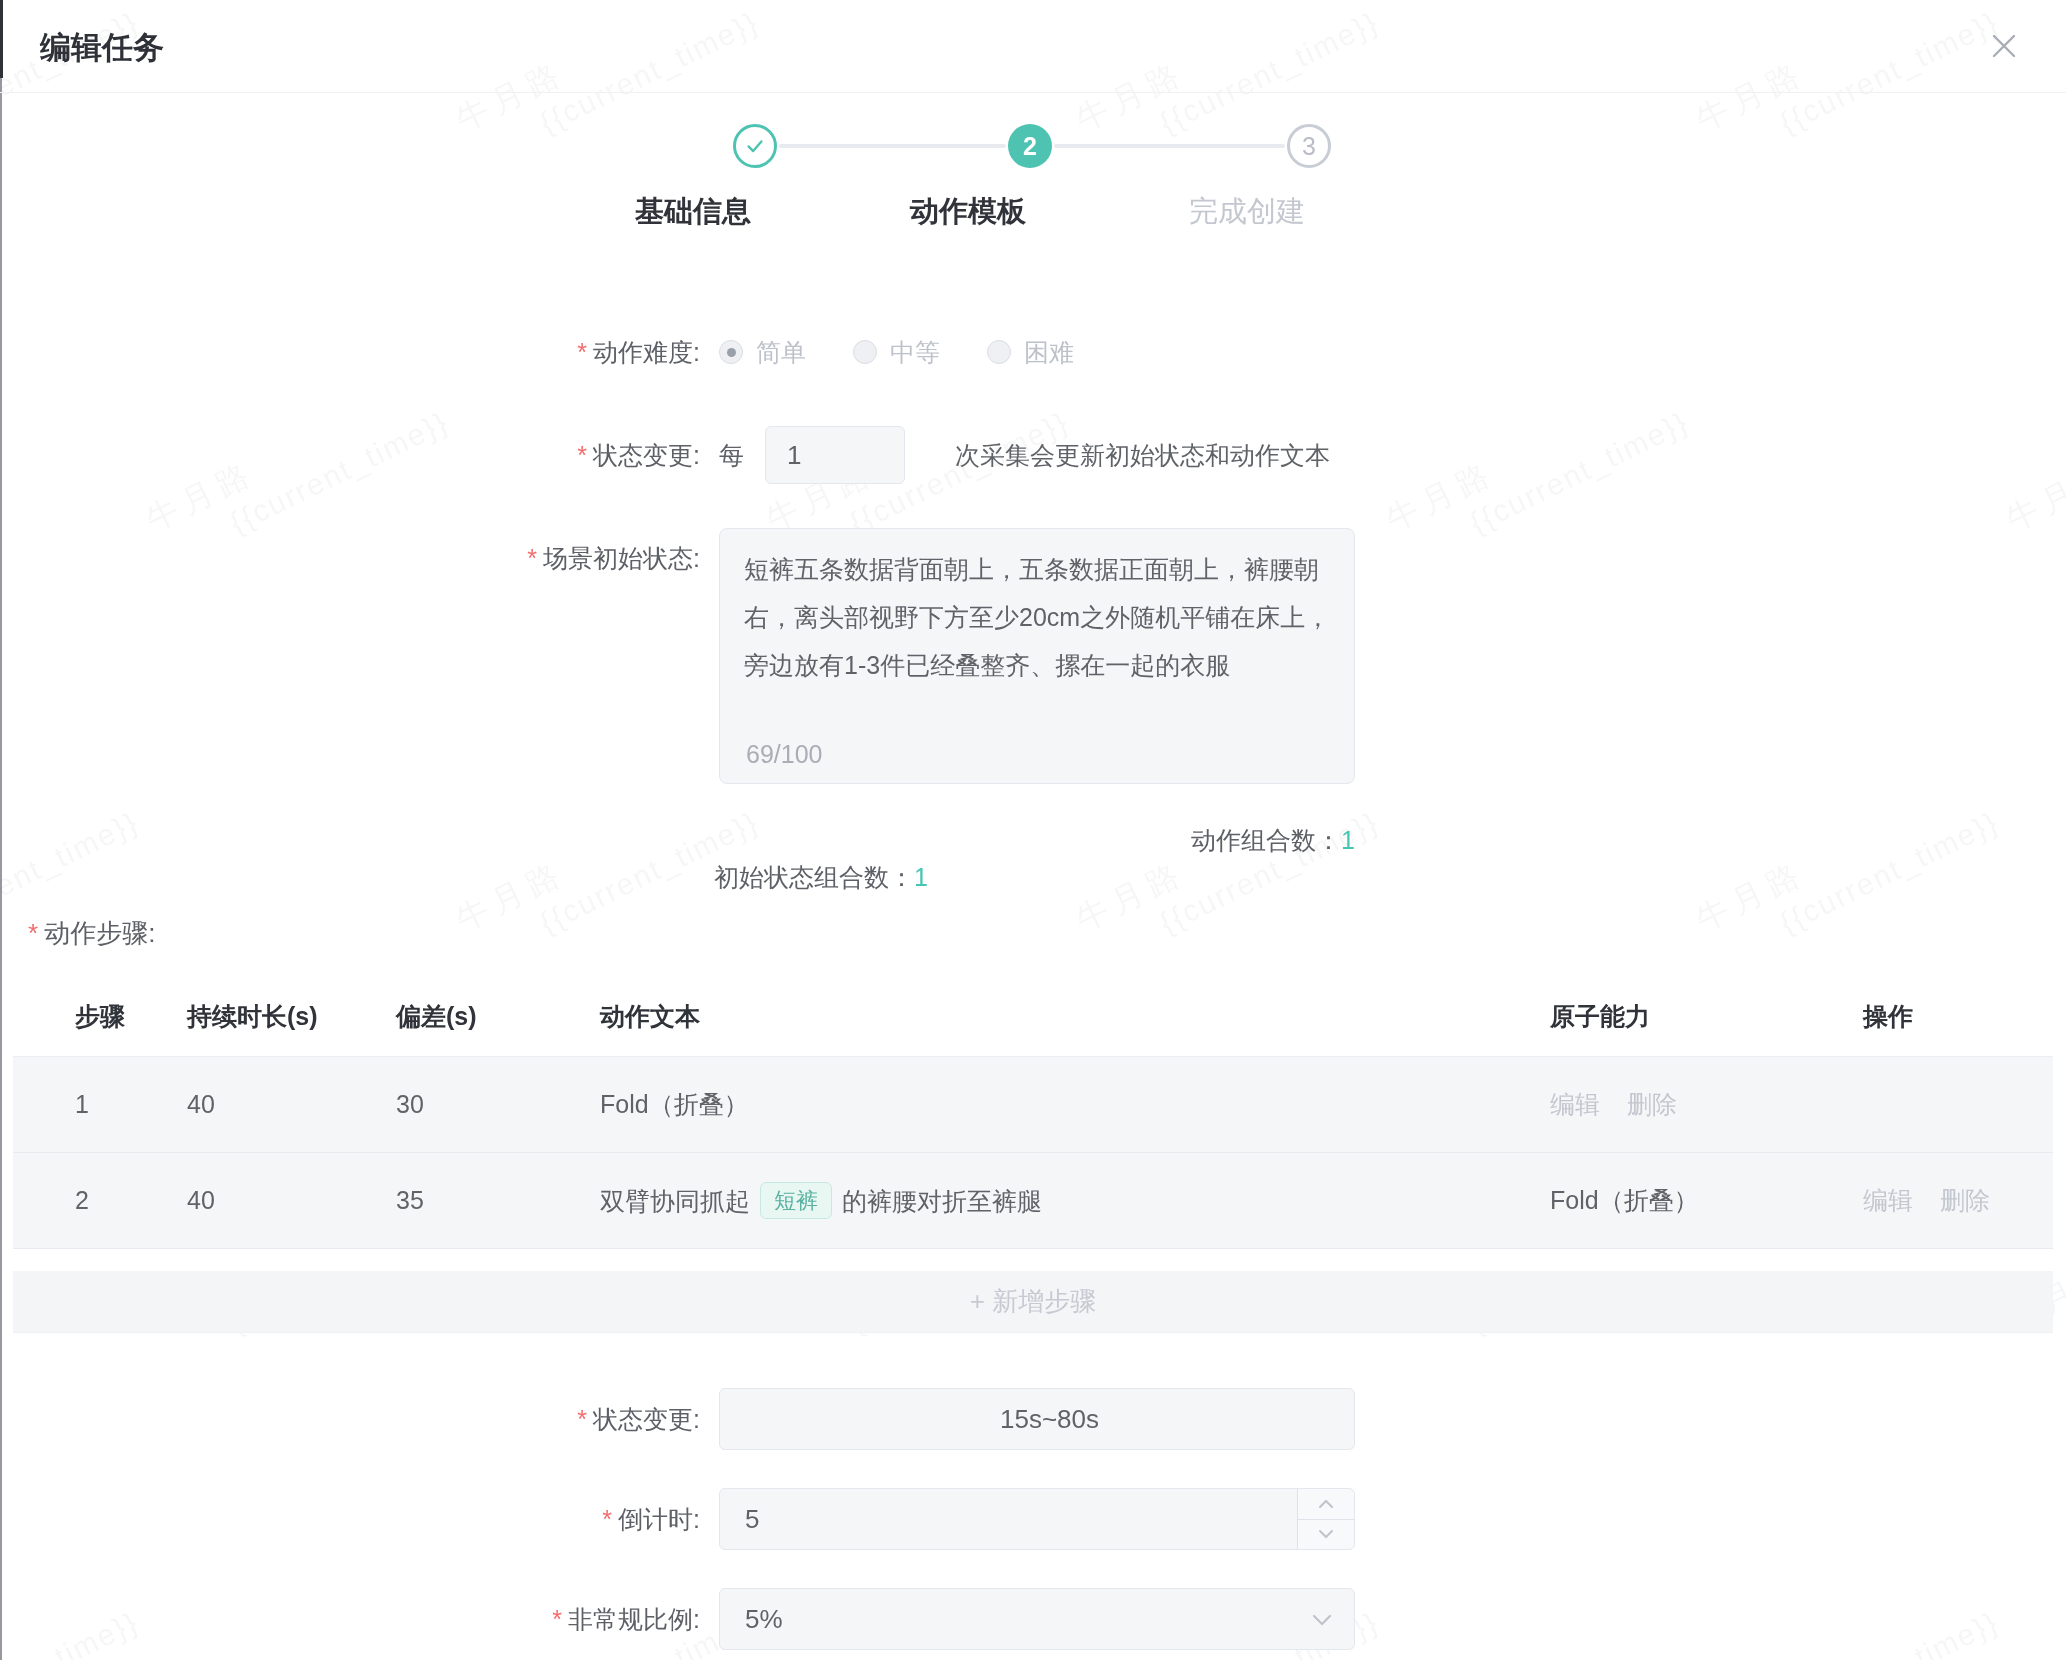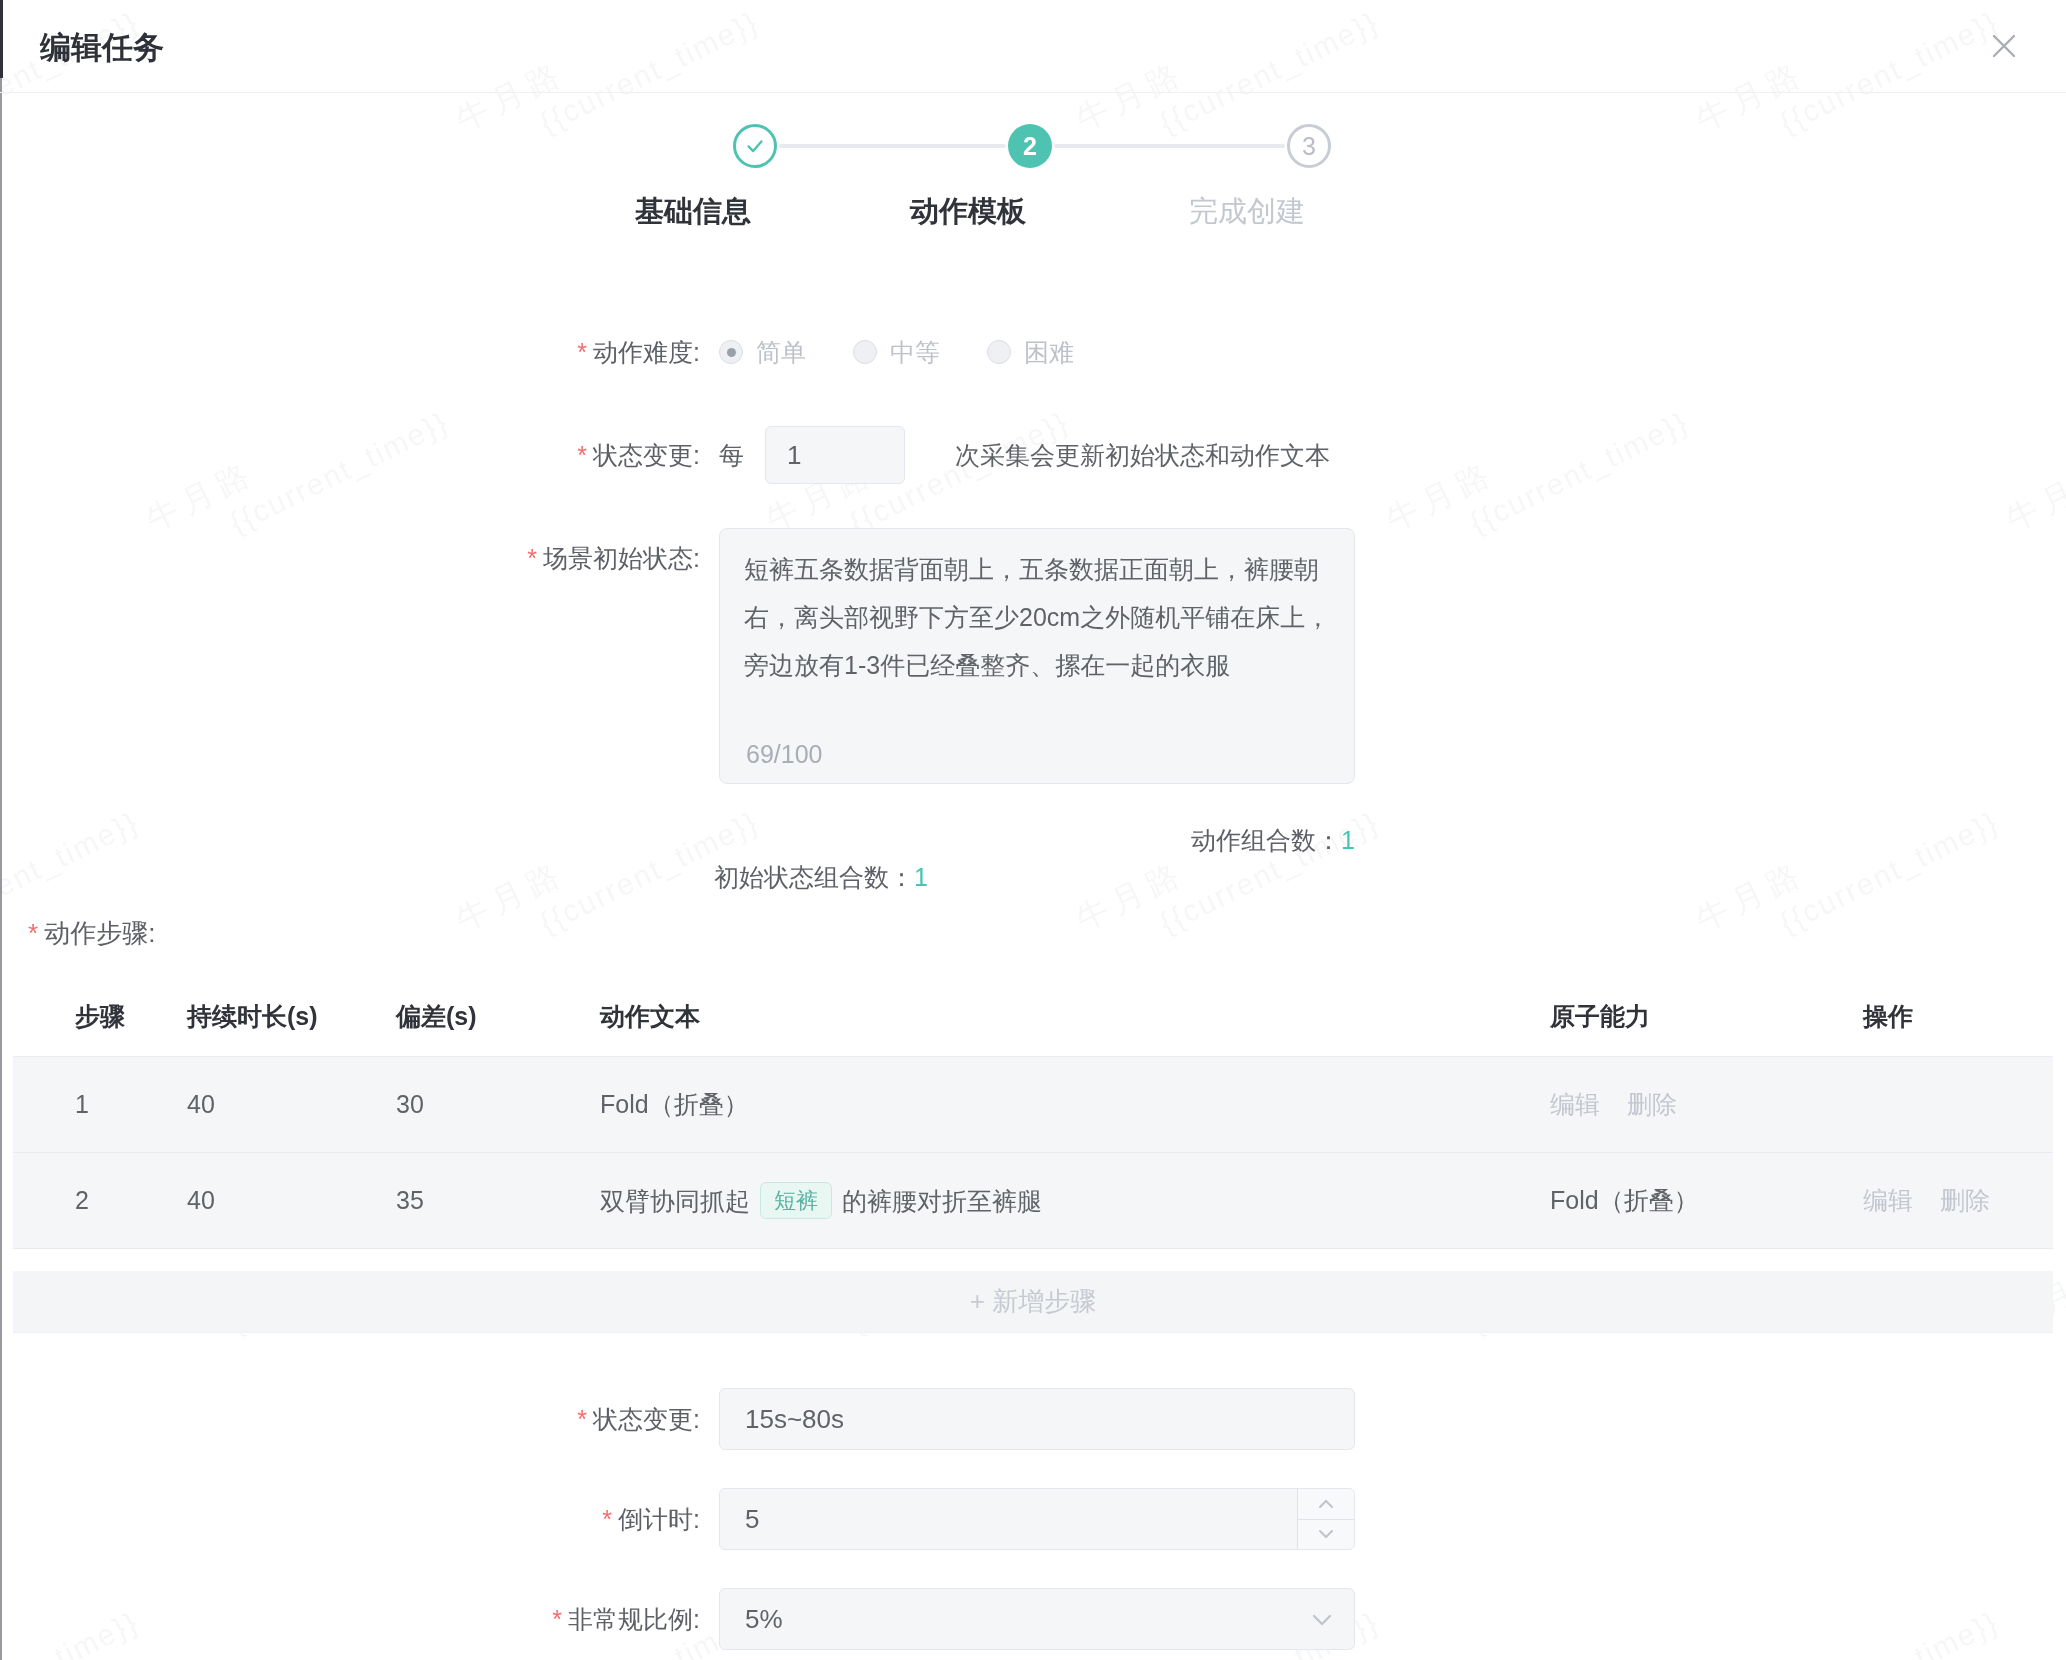--- a/index.html
+++ b/index.html
@@ -286,21 +286,21 @@
         </div>
       </div>
     <div class="t-gap"></div>
     <div class="add-row">
       <span>+ 新增步骤</span>
     </div>
   </div>
 
   <div class="frow" style="top:1388px;height:62px;">
     <div class="form-label" style="line-height:62px;"><span class="star">*</span><span>状态变更:</span></div>
-    <div class="fake-input binput" style="top:0;">
+    <div class="fake-input binput" style="top:0;justify-content:center;">
       <span>15s~80s</span>
     </div>
   </div>
 
   <div class="frow" style="top:1488px;height:62px;">
     <div class="form-label" style="line-height:62px;"><span class="star">*</span><span>倒计时:</span></div>
     <div class="fake-input binput" style="top:0;">
       <span>5</span>
       <div class="stepper">
         <div class="sbtn up">

